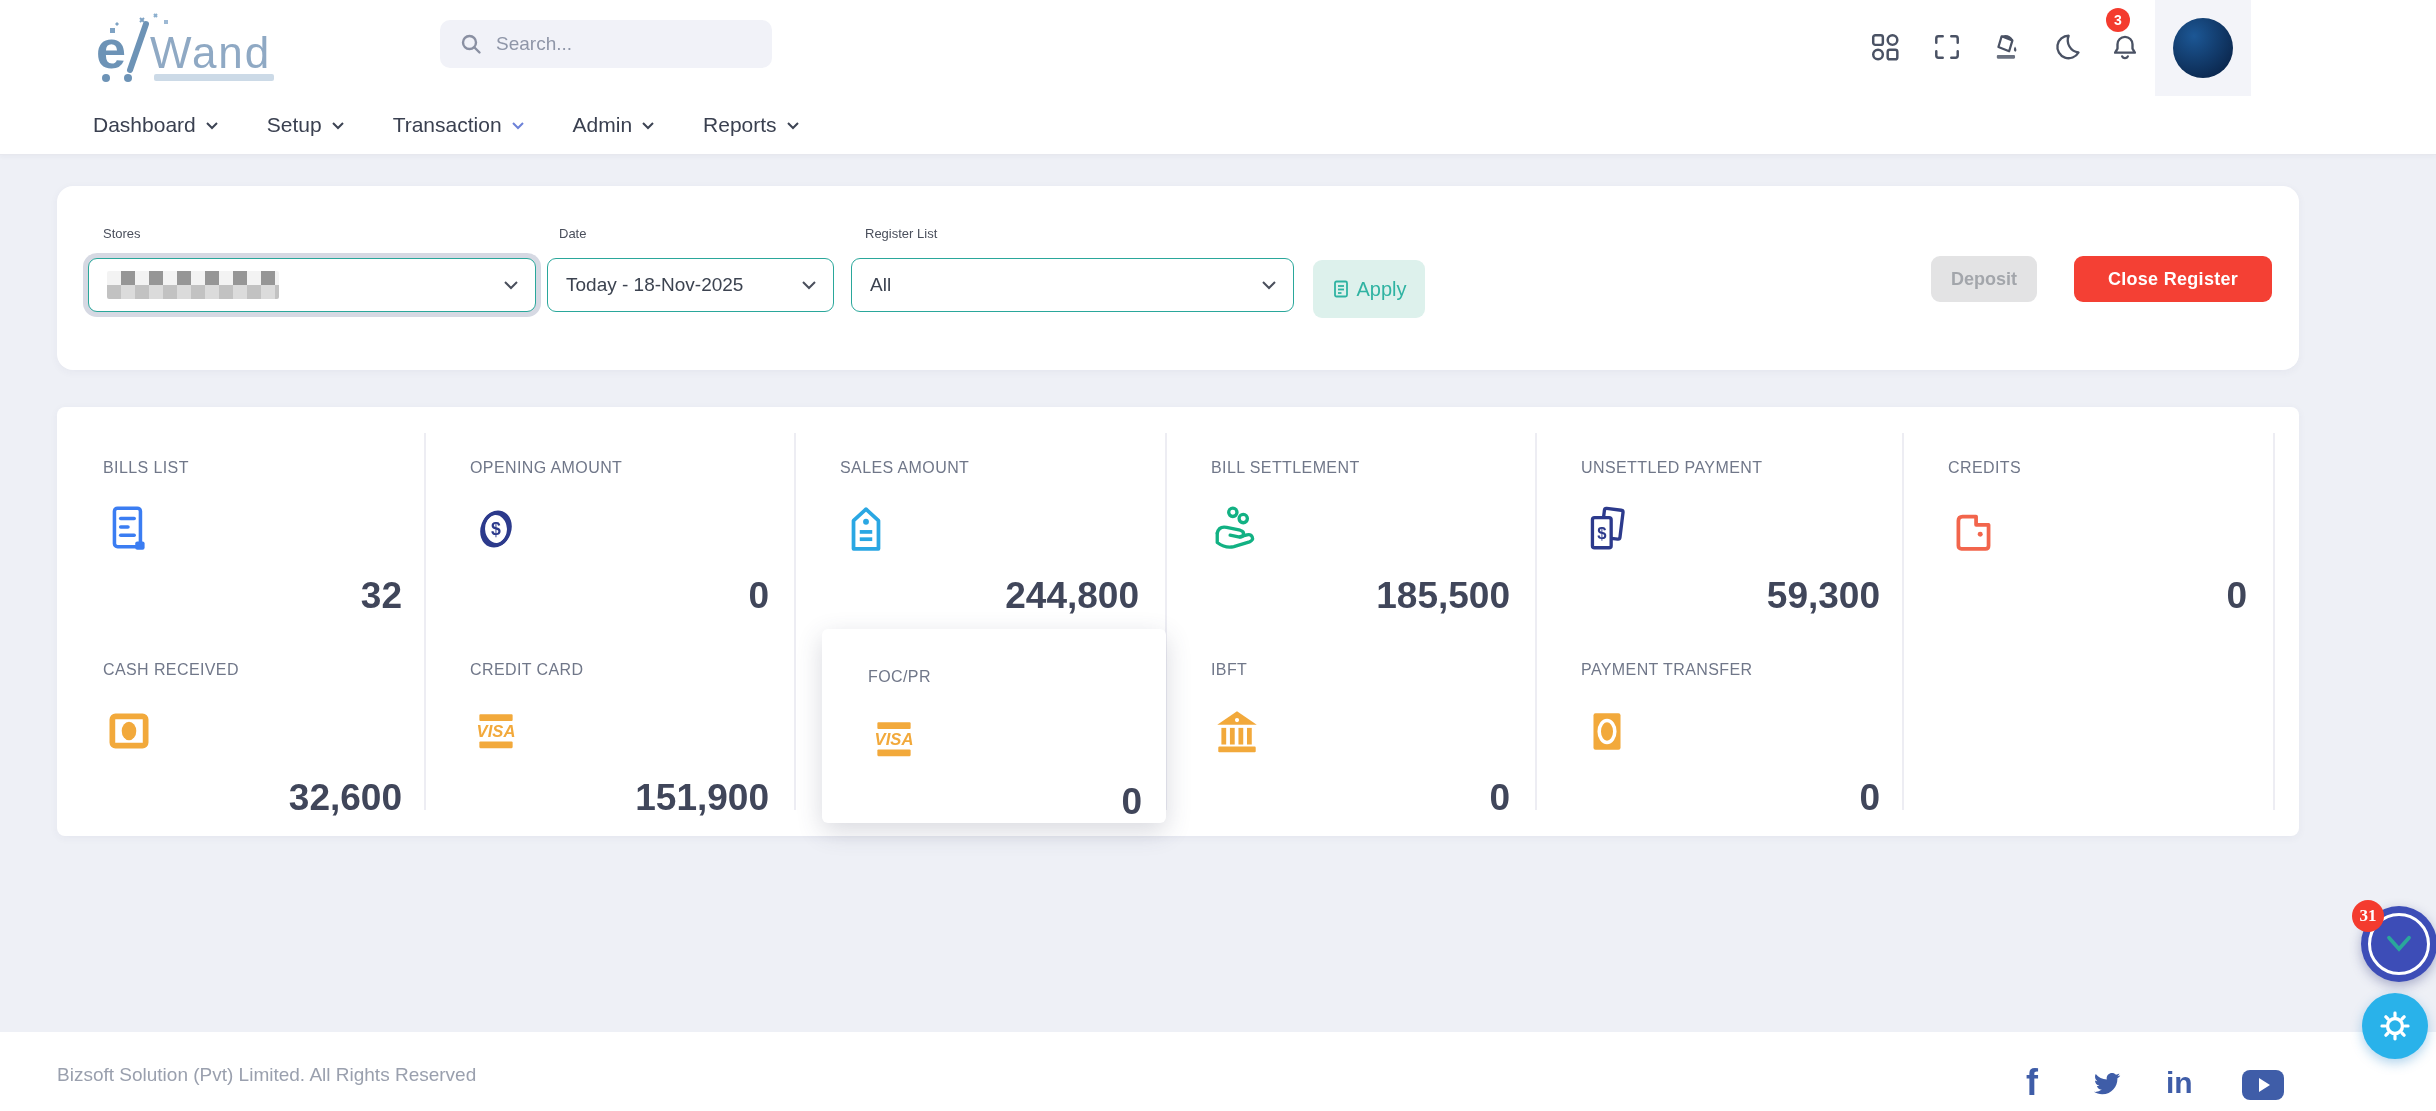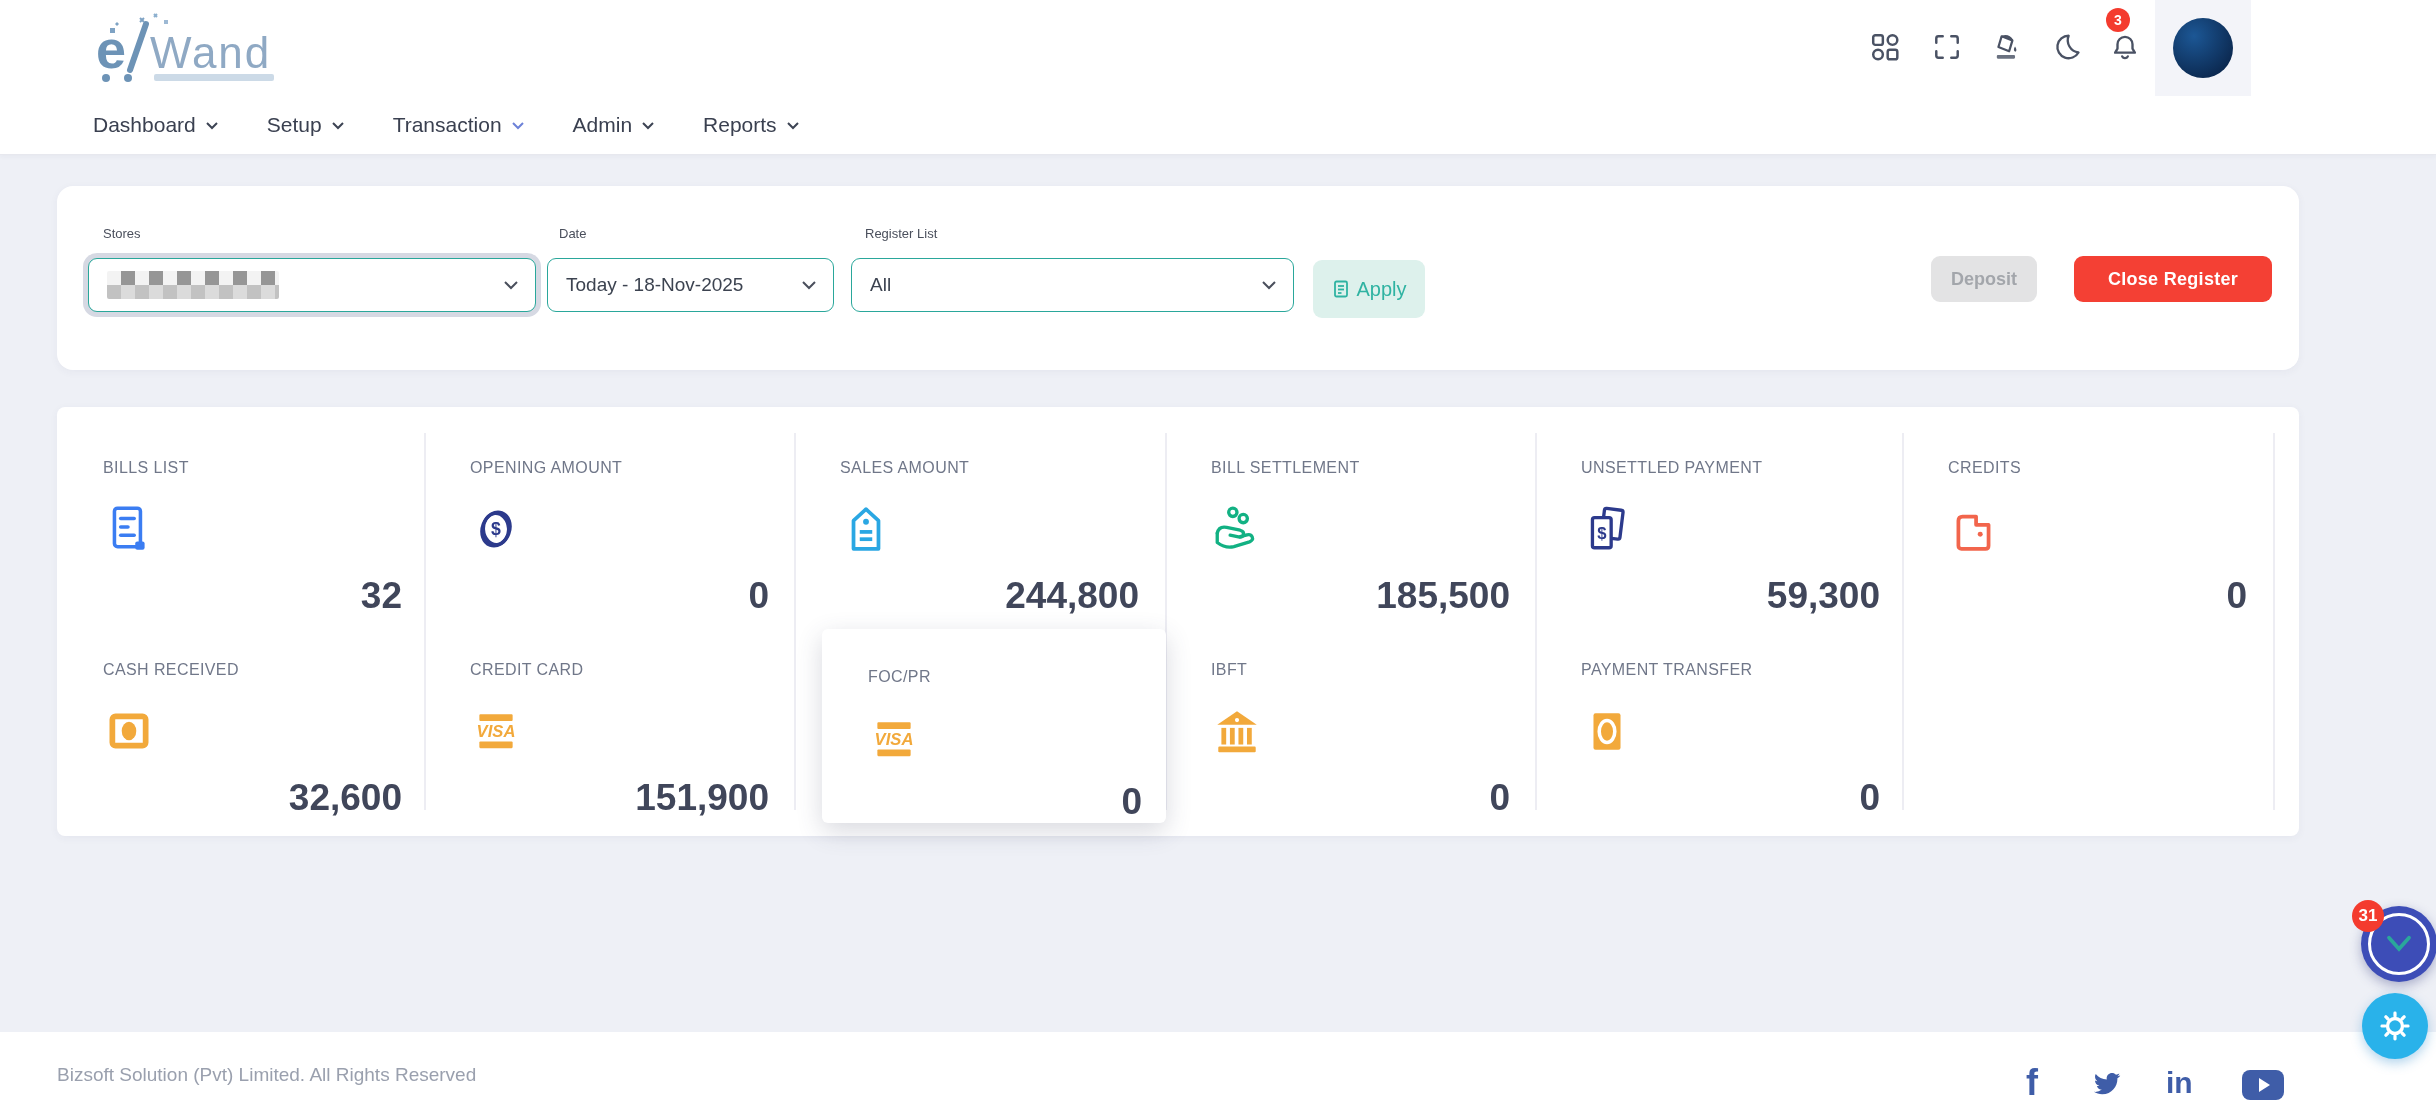--- a/index.html
+++ b/index.html
@@ -55,21 +55,21 @@
   .social { position:absolute; top:1062px; color:#3f5da8; cursor:pointer; }
   .social.fb { left:2026px; font-size:36px; font-weight:bold; }
   .social.tw { left:2090px; top:1068px; }
   .social.li { left:2166px; font-size:30px; font-weight:bold; top:1066px; }
   .social.yt { left:2242px; top:1070px; width:42px; height:30px; background:#3f5da8; border-radius:8px; display:flex; align-items:center; justify-content:center; }
   .yt-tri { width:0; height:0; border-left:11px solid #fff; border-top:7px solid transparent; border-bottom:7px solid transparent; margin-left:3px; }
 
   
   .scroll-fab { position:absolute; left:2361px; top:906px; width:76px; height:76px; border-radius:50%; background:#3d4db7; box-shadow:0 4px 12px rgba(40,50,120,.35); display:flex; align-items:center; justify-content:center; z-index:8; cursor:pointer; }
   .scroll-fab .ring { position:absolute; inset:7px; border:3px solid #fff; border-radius:50%; }
-  .scroll-badge { position:absolute; left:2352px; top:900px; width:32px; height:32px; border-radius:50%; background:#f43b2e; color:#fff; font-size:17px; font-weight:bold; display:flex; align-items:center; justify-content:center; z-index:9; }
+  .scroll-badge { position:absolute; left:2352px; top:900px; width:32px; height:32px; border-radius:50%; background:#f43b2e; color:#fff; font-size:17px; font-weight:bold; display:flex; align-items:center; justify-content:center; z-index:9;font-family:Liberation Serif, serif; }
   .gear-fab { position:absolute; left:2362px; top:993px; width:66px; height:66px; border-radius:50%; background:#29b2ea; box-shadow:0 4px 12px rgba(30,130,200,.35); display:flex; align-items:center; justify-content:center; z-index:8; cursor:pointer; }
 
   svg { display:block; }
 </style>
 </head>
 <body>
 
 <div id="canvas">
   <div class="main-bg"></div>
 
@@ -89,20 +89,27 @@
         <circle cx="40" cy="66" r="4" fill="#6d93b6"></circle>
 
         <line x1="58" y1="12" x2="42" y2="58" stroke="#6d93b6" stroke-width="6" stroke-linecap="round"></line>
 
         <text x="62" y="56" font-size="44" fill="#8fa9c4" letter-spacing="2" font-family="Liberation Sans, sans-serif">Wand</text>
 
         <rect x="66" y="62" width="120" height="7" rx="2" fill="#c3d3e3" opacity=".85"></rect>
       </svg>
     </div>
 
+    <div class="search-box">
+      <svg width="22" height="22" viewBox="0 0 22 22" fill="none" stroke="#8a90a2" stroke-width="2.4" stroke-linecap="round">
+        <circle cx="9.5" cy="9.5" r="6.5"></circle>
+          <line x1="14.5" y1="14.5" x2="19.5" y2="19.5"></line>
+      </svg>
+      <input type="text" placeholder="Search..." style="">
+    </div>
 
     <div class="hicon" style="left:1870px;">
       <svg width="30" height="30" viewBox="0 0 28 28" fill="none" stroke="#4a5264" stroke-width="2.3">
         <rect x="3" y="3" width="9" height="9" rx="2"></rect>
           <circle cx="21" cy="7.5" r="4.5"></circle>
         <circle cx="7.5" cy="21" r="4.5"></circle>
           <rect x="16.5" y="16.5" width="9" height="9" rx="2"></rect>
       </svg>
     </div>
 

